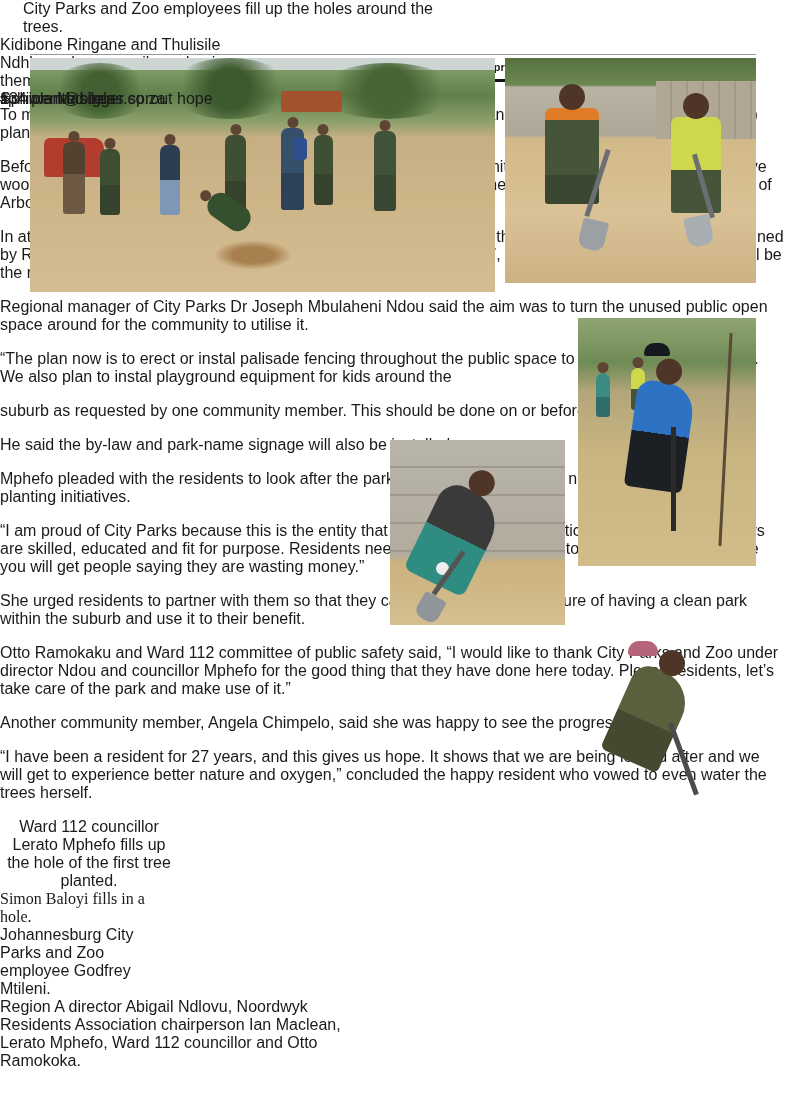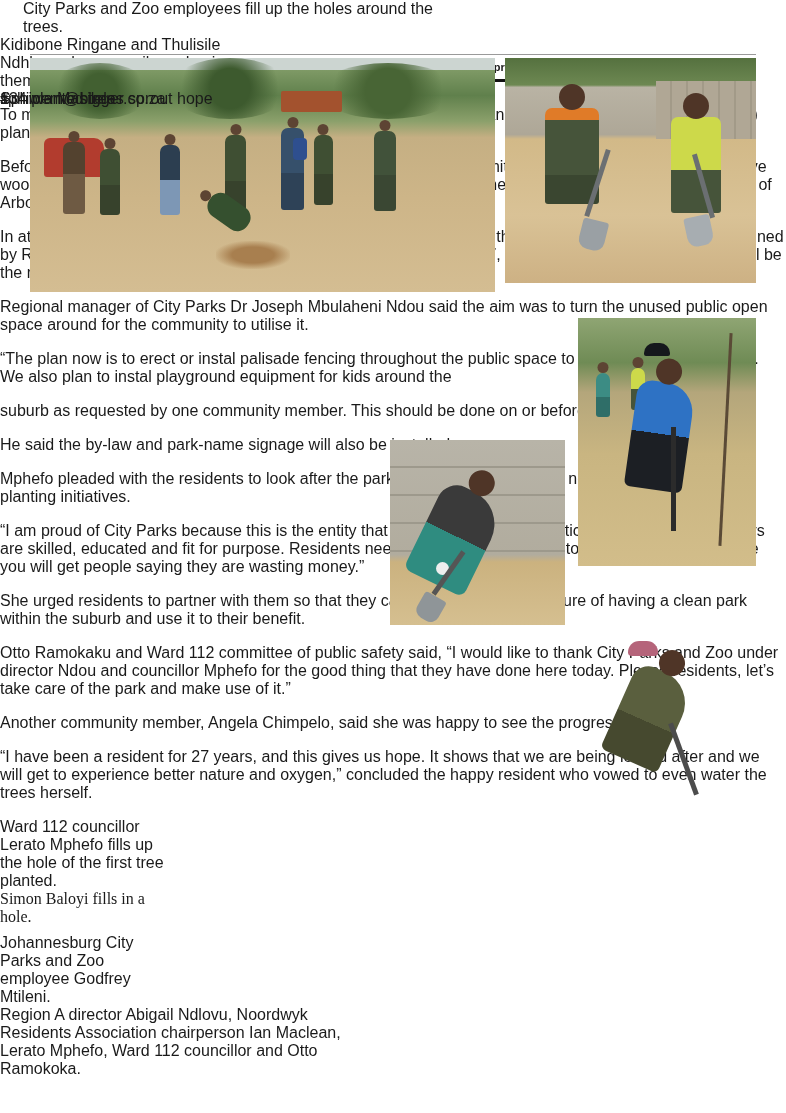--- a/index.html
+++ b/index.html
@@ -151,37 +151,37 @@
   </div>
 
   <div class="photo photo-r1">
     <div class="person" style="left:10%;top:22%;width:14px;height:44px;background:linear-gradient(180deg,#3c8c84 55%,#2f6e68 55%);"></div>
     <div class="person" style="left:30%;top:20%;width:14px;height:42px;background:linear-gradient(180deg,#cdd94a 50%,#46543a 50%);"></div>
     <div class="person big" style="left:30%;top:26%;width:58px;height:108px;border-radius:16px 30px 6px 6px;background:linear-gradient(180deg,#2e72c4 48%,#1c1f24 48%);transform:rotate(8deg);"></div>
     <div class="abs" style="left:37%;top:10%;width:26px;height:13px;background:#15181c;border-radius:10px 10px 2px 2px;"></div>
     <div class="stick" style="left:52%;top:44%;width:5px;height:104px;background:#2b2b2b;"></div>
     <div class="stick" style="left:82%;top:6%;width:3px;height:86%;background:#5a4a36;transform:rotate(3deg);"></div>
   </div>
-  <div class="caption" style="left:578px;top:571px;width:178px;">Ward 112 councillor Lerato Mphefo fills up the hole of the first tree planted.</div>
+  <div class="caption" style="left:578px;top:571px;width:178px;text-align:center;">Ward 112 councillor Lerato Mphefo fills up the hole of the first tree planted.</div>
 
   <div class="photo photo-r2">
     <div class="person big" style="left:22%;top:26%;width:62px;height:96px;border-radius:18px 34px 6px 6px;background:linear-gradient(180deg,#5a5f3e 55%,#46492f 55%);transform:rotate(24deg);"></div>
     <div class="abs" style="left:28%;top:14%;width:30px;height:15px;background:#b5647a;border-radius:12px 12px 4px 4px;"></div>
     <div class="stick" style="left:58%;top:48%;width:5px;height:76px;background:#4c4c4c;transform:rotate(-20deg);"></div>
   </div>
   <div class="caption" style="left:578px;top:848px;width:178px;font-family:Liberation Serif, serif;">Simon Baloyi fills in a hole.</div>
 
   <div class="photo photo-mid">
     <div class="abs" style="left:0;top:0;width:100%;height:62%;background:repeating-linear-gradient(180deg,#b8b4a800 0 26px,#9d998c 26px 28px);"></div>
     <div class="person big" style="left:18%;top:26%;width:66px;height:100px;border-radius:20px 36px 8px 8px;background:linear-gradient(180deg,#3a3a3a 48%,#2f8c80 48%);transform:rotate(26deg);"></div>
     <div class="abs" style="left:26%;top:66%;width:13px;height:13px;border-radius:50%;background:#eee;"></div>
     <div class="stick" style="left:32%;top:58%;width:5px;height:52px;background:#555;transform:rotate(35deg);"></div>
     <div class="abs" style="left:16%;top:84%;width:24px;height:26px;background:#8f9598;border-radius:3px 3px 9px 9px;transform:rotate(30deg);"></div>
   </div>
-  <div class="caption" style="left:390px;top:631px;width:176px;margin-top:8px;">Johannesburg City Parks and Zoo employee Godfrey Mtileni.</div>
+  <div class="caption" style="left:390px;top:631px;width:176px;">Johannesburg City Parks and Zoo employee Godfrey Mtileni.</div>
 
   <div class="photo photo-bl">
     
     
     
     
   </div>
 
   <div class="photo photo-bm">
 

